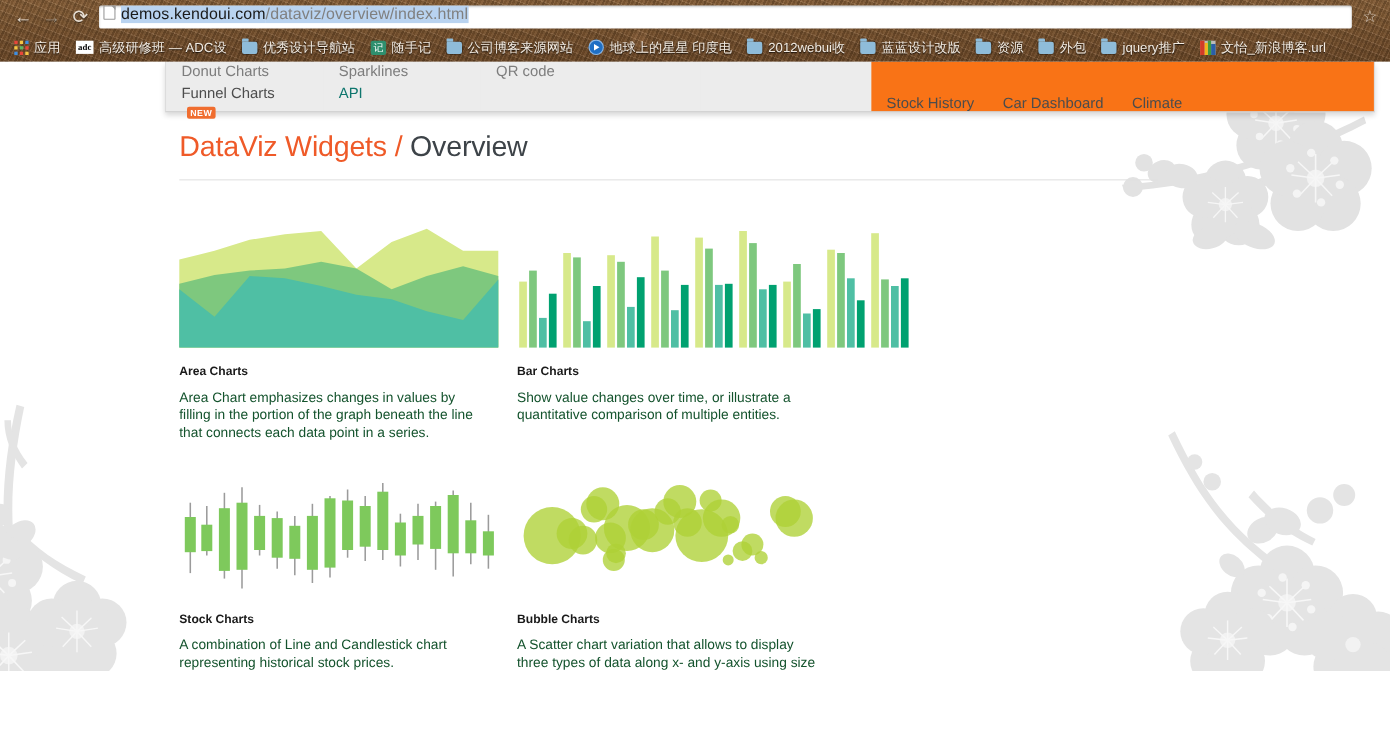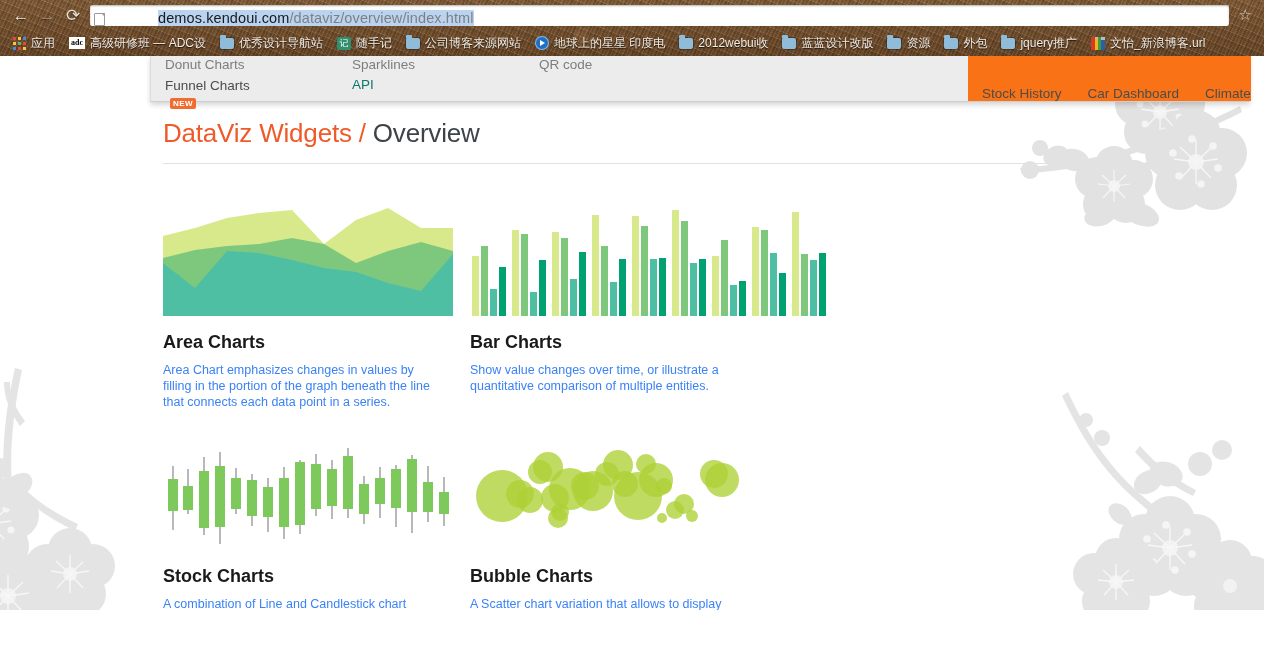--- a/index.html
+++ b/index.html
@@ -30,24 +30,23 @@
     display:flex; align-items:center; padding:0 8px;
   }
   .nav-btn{
     width:26px; height:26px; display:flex; align-items:center; justify-content:center;
     color:#e8ded2; font-size:17px; line-height:1; text-shadow:0 1px 1px rgba(0,0,0,.55);
   }
   .nav-btn.dim{ color:#9c8d7c; }
   .omnibox{
     flex:1; height:21px; margin:0 6px 0 4px;
     background:#ffffff; border-radius:2px;
-    display:flex; align-items:flex-end; padding:0 4px;
+    display:flex; align-items:flex-start; padding:0 4px;
     box-shadow:inset 0 1px 2px rgba(0,0,0,.3);
     overflow:hidden;
-    gap:48px;
   }
   .page-icon{
     width:11px; height:13px; background:#fff; border:1px solid #9a9a9a;
     border-radius:1px; margin-right:5px; position:relative; flex:none;
   }
   .page-icon:after{
     content:""; position:absolute; top:-1px; right:-1px;
     border-width:0 4px 4px 0; border-style:solid;
     border-color:transparent #9a9a9a transparent transparent;
   }
@@ -121,21 +120,21 @@
   .mega{
     position:absolute; top:56px; left:0; width:1264px; height:46px;
     z-index:40; pointer-events:none;
   }
   .mega-panel{
     position:absolute; top:0; left:150px; width:1100px; height:46px;
     background:#ececec;
     border-left:1px solid #dcdcdc; border-right:1px solid #dcdcdc;
     border-bottom:1px solid #cfcfcf;
     box-shadow:0 3px 5px rgba(0,0,0,.16);
-    display:flex; pointer-events:auto;gap:44px;
+    display:flex; pointer-events:auto;
   }
   .mega-col{
     padding:0 14px; width:143px; flex:none;
     background:#ececec; position:relative;
   }
   .mega-col.wide{ width:200px; }
   .mega-col.spacer{ width:155px; background:#ececec; }
   .mega-right{
     flex:1; background:#f97316; display:flex; align-items:flex-end;
     padding-top:3px; gap:26px; padding-left:14px;
@@ -168,24 +167,24 @@
     white-space:nowrap;
   }
   .page-title .brand{ color:#ef5a28; }
   .page-title .sep{ color:#ef5a28; }
   .page-title .sub{ color:#3d4348; }
 
   .grid{ margin-top:36px; display:flex; flex-wrap:wrap; width:920px; }
   .card{ width:307px; margin-bottom:24px; }
   .card .thumb{ width:290px; height:116px; position:relative; }
   .card h3{
-    font-size:18px; color:#1a1a1a; margin:16px 0 9px 0; font-weight:bold;
+    font-size:11px; color:#1a1a1a; margin:16px 0 9px 0; font-weight:bold;
   }
   .card p{
-    font-size:12.5px; color:#3b82f6; line-height:16px; margin:0; width:278px;
+    font-size:12.5px; color:#14532d; line-height:16px; margin:0; width:278px;
   }
 
   svg{ display:block; overflow:visible; }
 </style>
 </head>
 <body>
 
 <div class="browser-chrome">
   <div class="nav-row">
     <div class="nav-btn">←</div>

